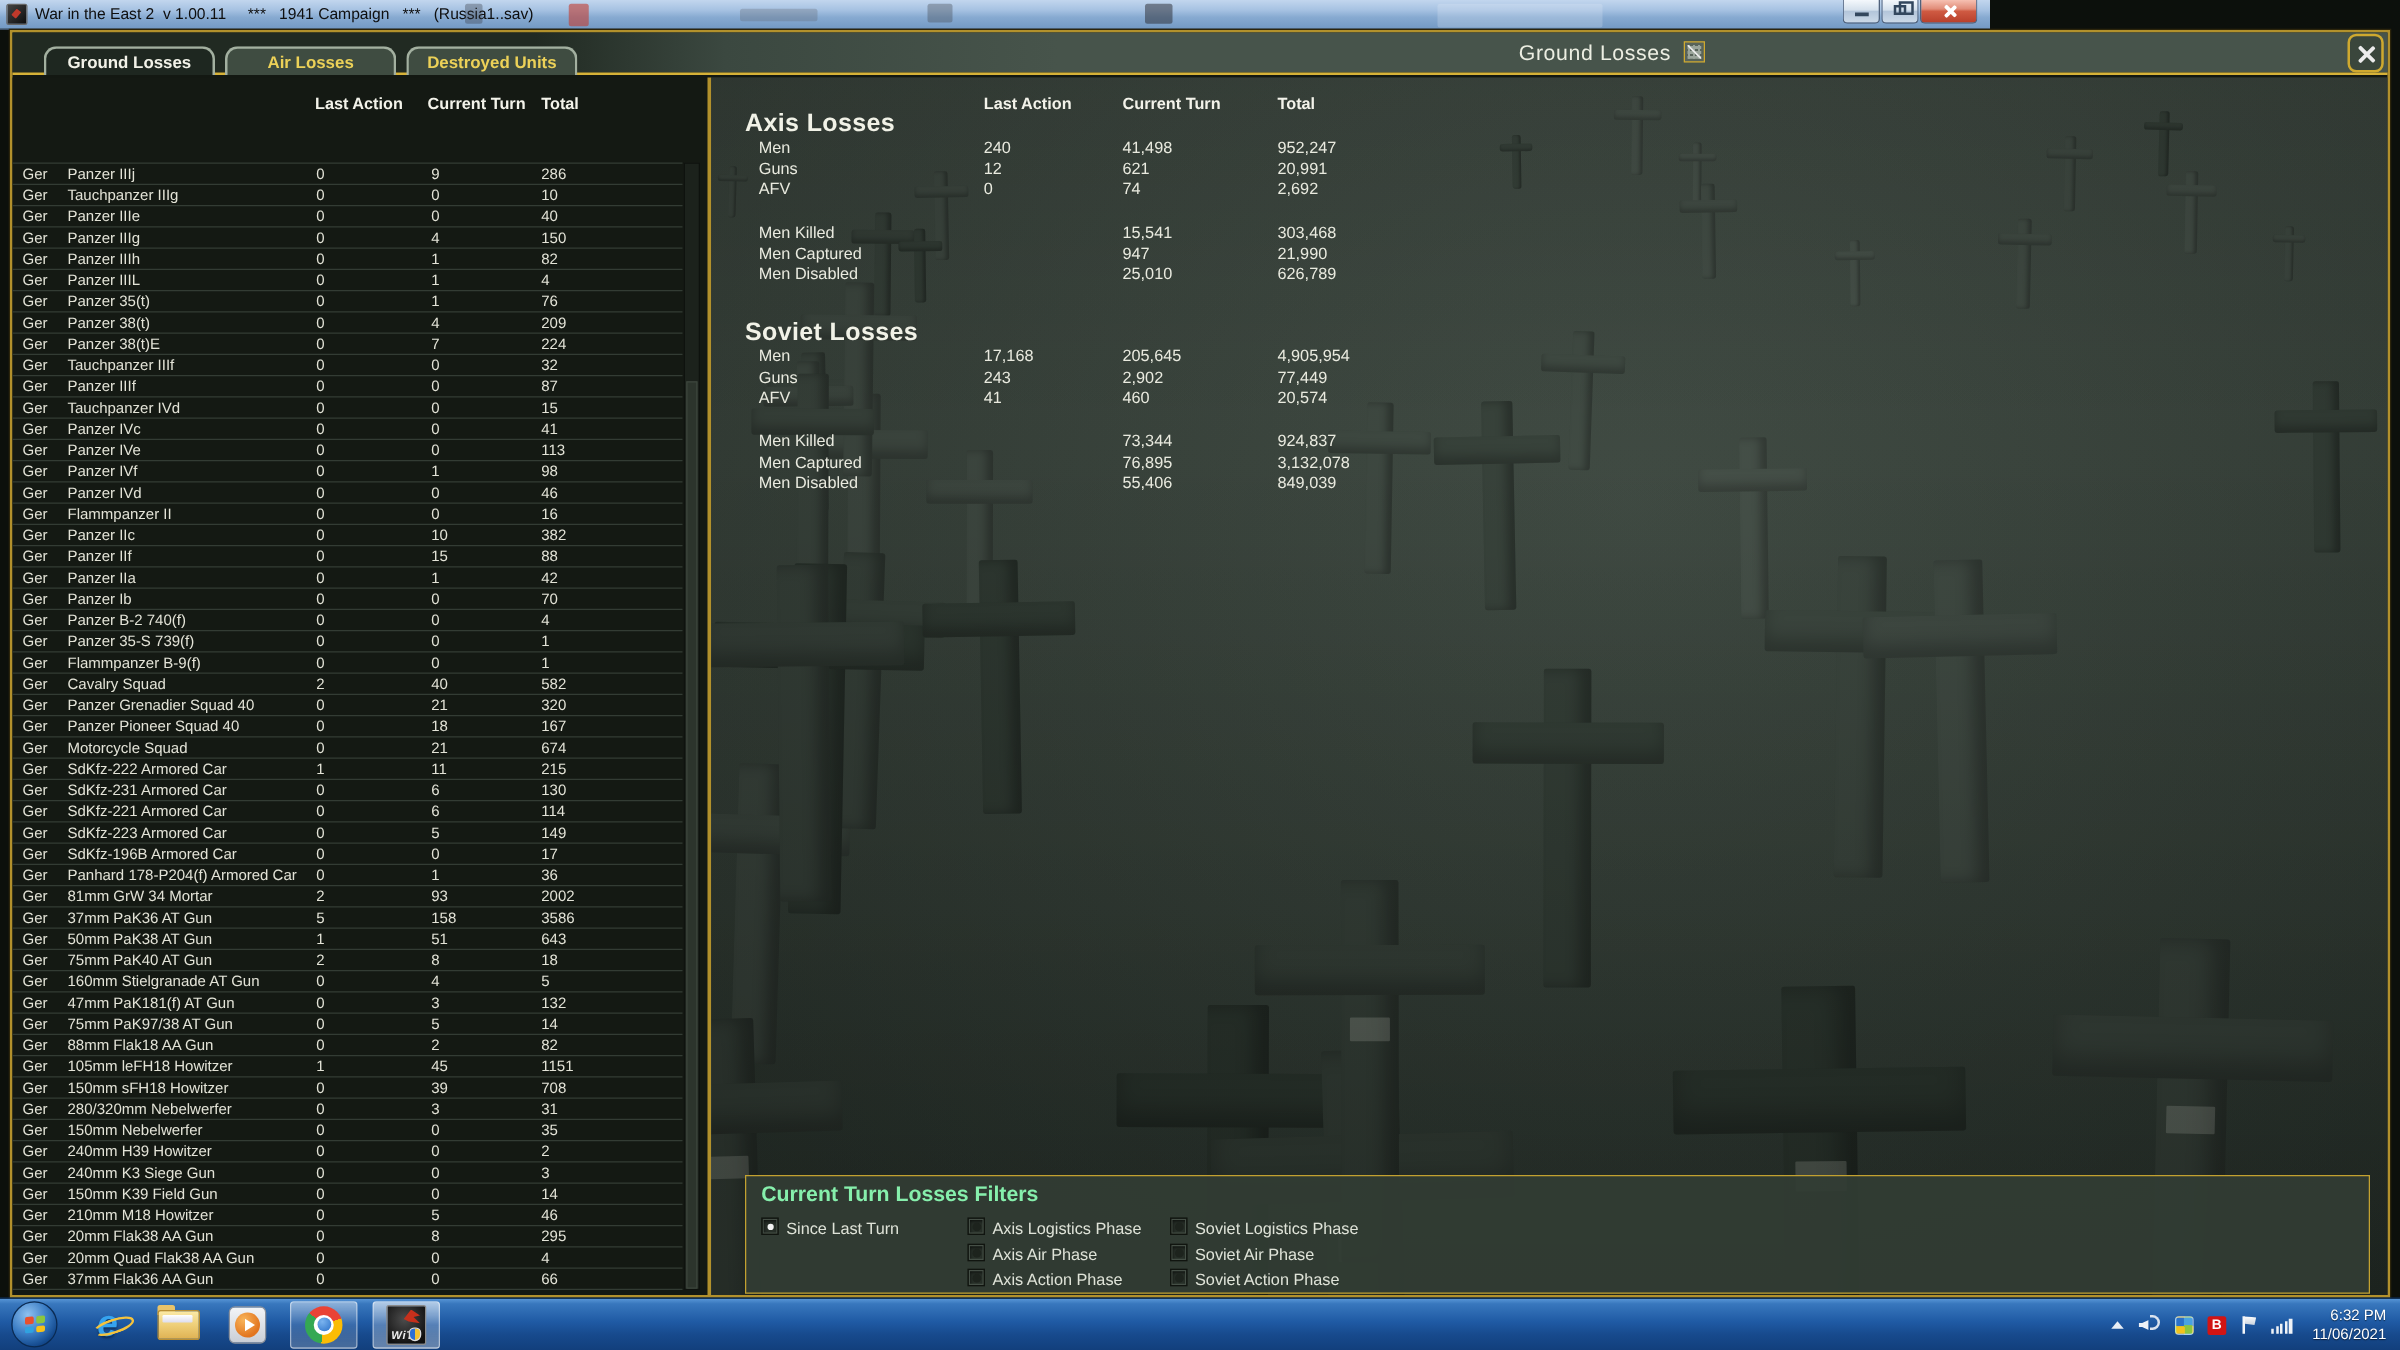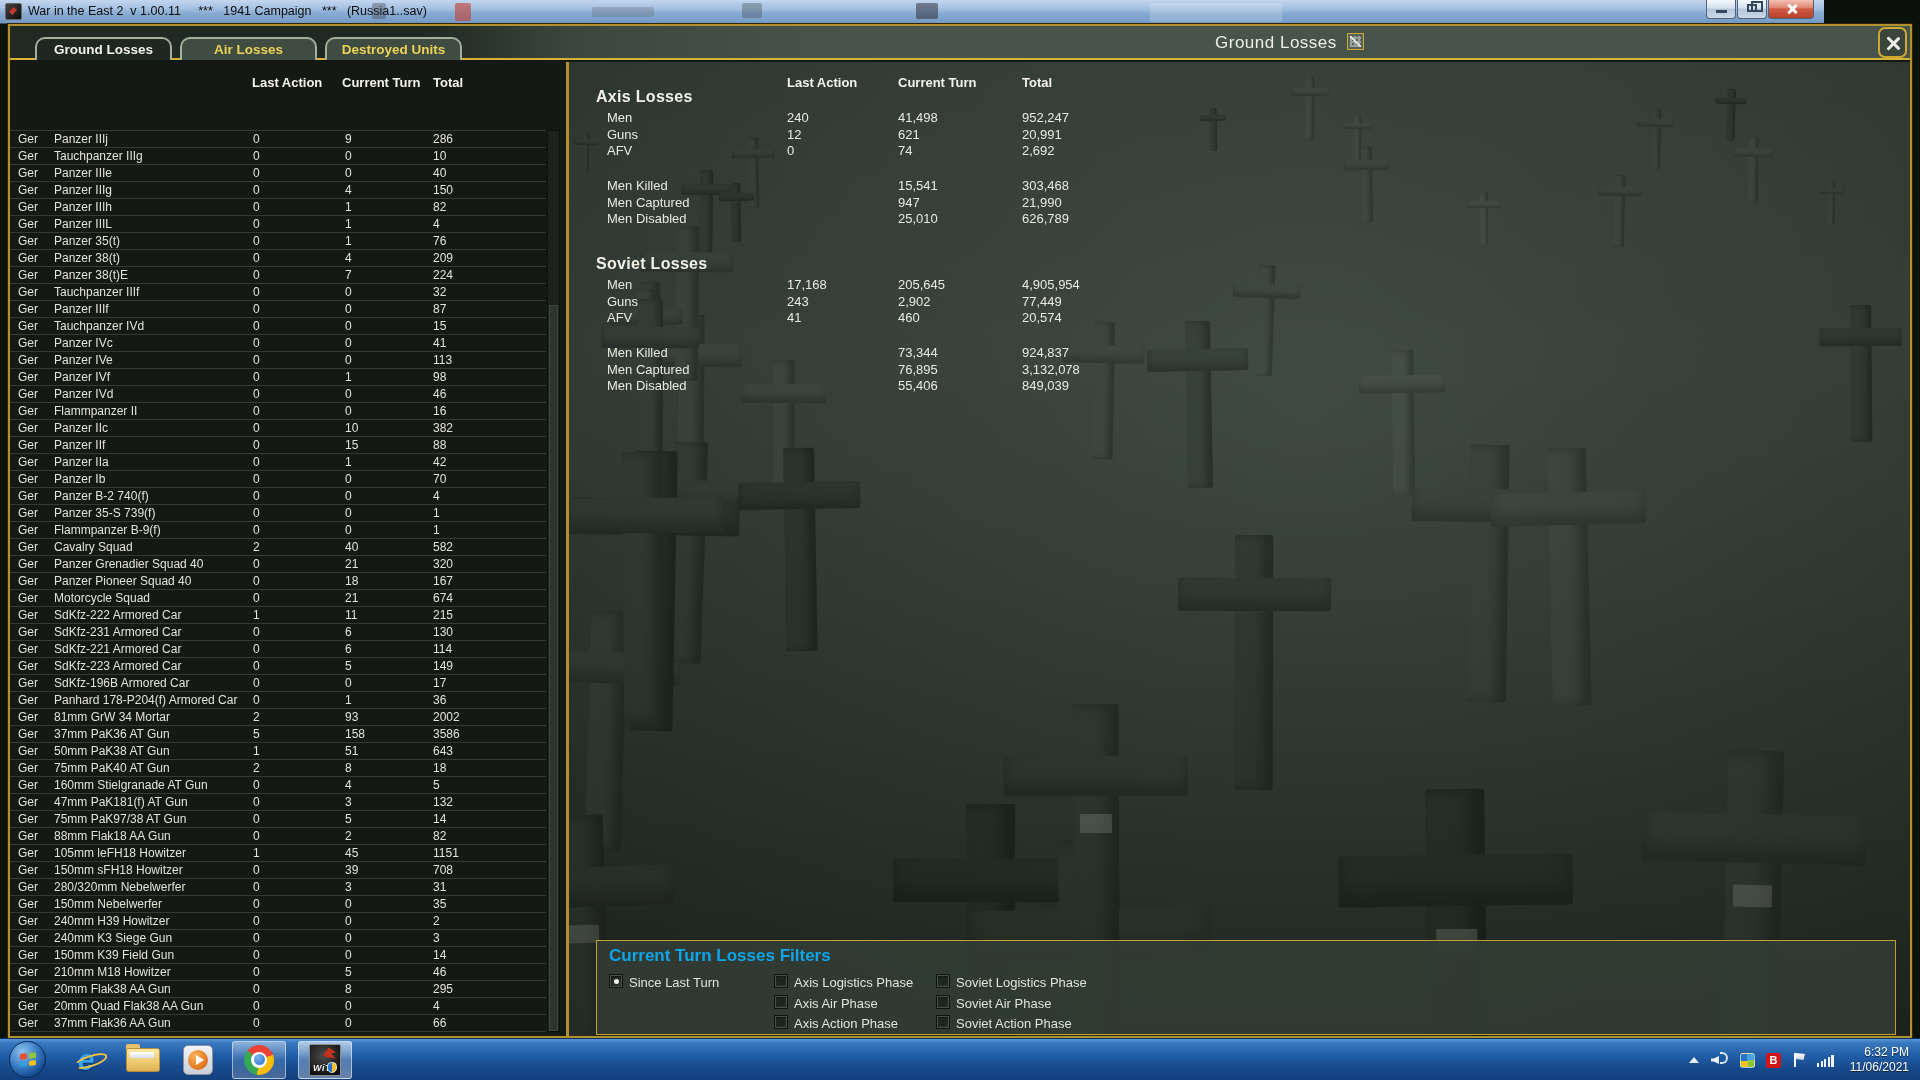--- a/index.html
+++ b/index.html
@@ -1,21 +1,21 @@
 <!DOCTYPE html>
 <html><head>
 <meta charset="utf-8">
 <style>
   * { margin:0; padding:0; box-sizing:border-box; }
   html,body { width:1920px; height:1080px; background:#000; overflow:hidden;
               font-family:"Liberation Sans", sans-serif; }
   .screen { position:relative; width:1920px; height:1080px; background:#0c100c; }
 
   
-  .titlebar { position:absolute; left:0; top:0; width:1824px; height:24px;
+  .titlebar { position:absolute; left:0; top:0; width:1592px; height:24px;
     background:linear-gradient(180deg,#c2d6ee 0%,#a6c2e2 35%,#87aad1 60%,#7similar 0,#7399c4 100%);
     background:linear-gradient(180deg,#c2d6ee 0%,#a6c2e2 35%,#87aad1 60%,#7399c4 100%);
     border-bottom:1px solid #3c4f66; overflow:hidden;text-decoration:underline; }
   .tb-icon { position:absolute; left:5px; top:3px; width:17px; height:17px;
     background:linear-gradient(135deg,#444,#0d0d0d); border:1px solid #666; border-radius:2px; }
   .tb-icon::after { content:""; position:absolute; left:3px; top:3px; width:8px; height:8px;
     background:#c0392b; clip-path:polygon(0 60%,55% 0,100% 35%,45% 100%); }
   .tb-title { position:absolute; left:28px; top:4px; font-size:12.5px; color:#0e0e0e; white-space:pre; }
   .tb-art { position:absolute; top:3px; border-radius:2px; }
   .win-controls { position:absolute; right:10px; top:0; display:flex; }
@@ -81,28 +81,28 @@
     border-radius:2px; }
   .cross .a { position:absolute; border-radius:2px; }
   .photo-shade { position:absolute; left:0; top:0; width:100%; height:100%;
     background:radial-gradient(ellipse at 55% 35%, rgba(255,255,255,0.03), rgba(0,0,0,0.22) 90%),
                linear-gradient(180deg, rgba(0,0,0,0.08), rgba(0,0,0,0) 30%, rgba(0,0,0,0.18) 100%); }
 
   .rp-headers { position:absolute; left:0; top:13px; width:100%; height:16px; }
   .rp-h-last { left:218px; } .rp-h-turn { left:329px; } .rp-h-total { left:453px; }
   .sum-line { position:absolute; left:0; width:100%; height:17px; font-size:13px; color:#e9eadf; }
   .sum-line span { position:absolute; white-space:nowrap; }
-  .sum-heading { position:absolute; left:27px; font-size:16px; font-weight:bold; color:#f1f2e7;
+  .sum-heading { position:absolute; left:27px; font-size:20px; font-weight:bold; color:#f1f2e7;
     letter-spacing:0.3px; }
   .c-label { left:38px; } .c-last { left:218px; } .c-turn { left:329px; } .c-total { left:453px; }
 
   
   .filter-panel { position:absolute; left:27px; top:878px; width:1300px; height:95px;
     border:1px solid #c2a130; background:rgba(50,60,52,0.93); }
-  .fp-title { position:absolute; left:12px; top:5px; font-size:17px; font-weight:bold; color:#0ea5e9; }
+  .fp-title { position:absolute; left:12px; top:5px; font-size:17px; font-weight:bold; color:#86efac; }
   .f-item { position:absolute; height:16px; }
   .f-box { position:absolute; left:0; top:0; width:14px; height:14px; background:#272f28;
     border:1px solid #10140f; box-shadow:inset 0 0 0 1px #454f46, inset 1px 2px 3px rgba(0,0,0,0.7); }
   .f-box .dot { position:absolute; left:4px; top:4px; width:5px; height:5px; border-radius:50%; background:#f2f2f2; }
   .f-box .blank { position:absolute; left:3px; top:3px; width:7px; height:7px; border-radius:50%; background:#1d231d; }
   .f-label { position:absolute; left:20px; top:1px; font-size:13px; color:#dfe3d8; white-space:nowrap; }
 
   
   .taskbar { position:absolute; left:0; top:1038px; width:1920px; height:42px;
     background:linear-gradient(180deg,#5795d6 0%,#3877bd 10%,#1f5aa4 45%,#174a8d 70%,#123f7c 100%);

